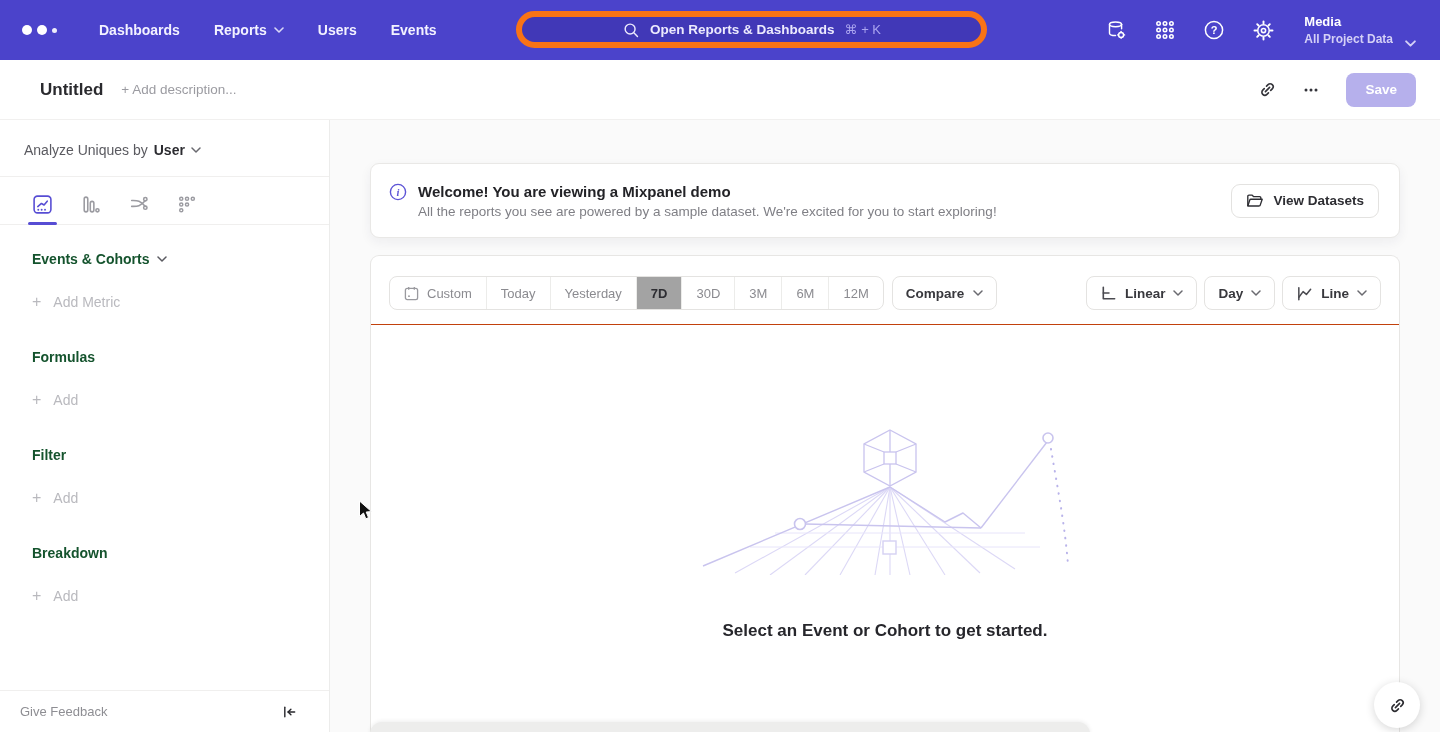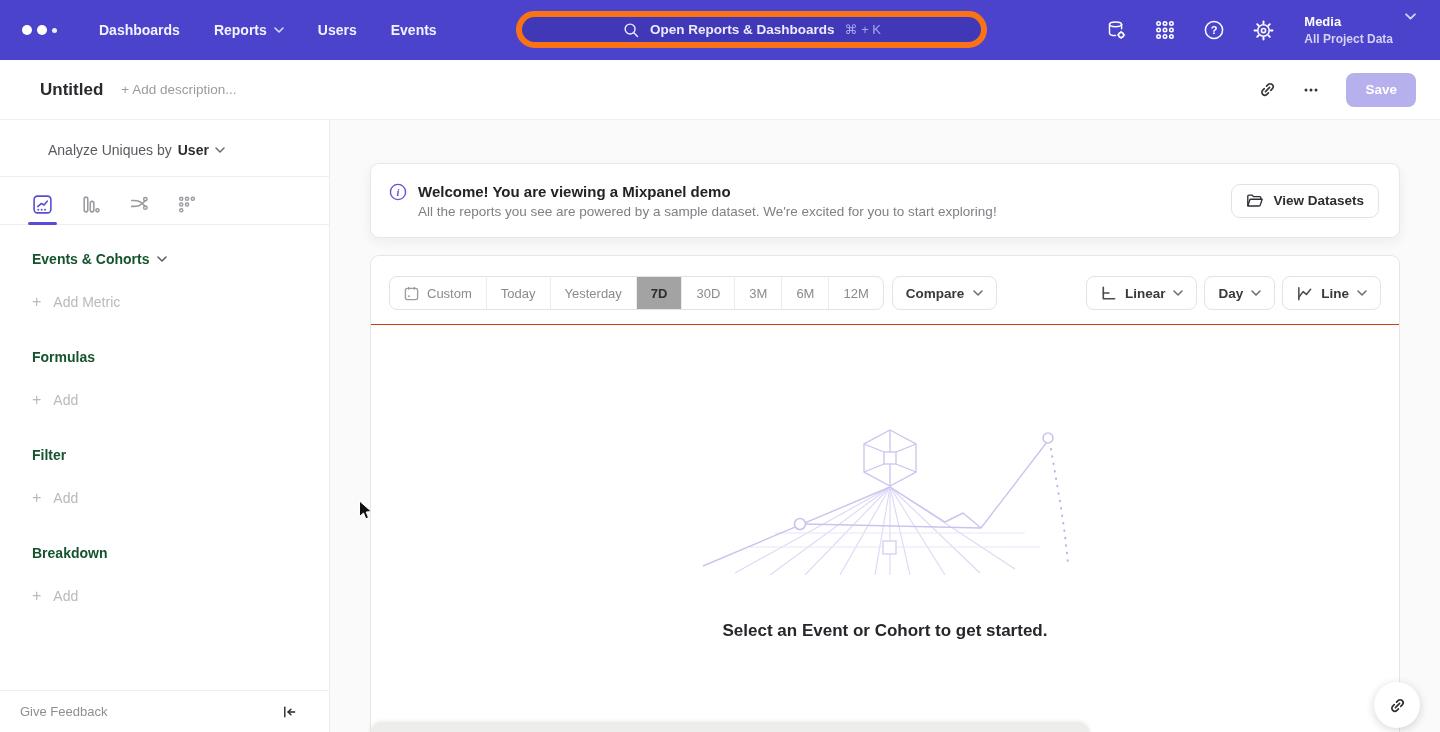--- a/index.html
+++ b/index.html
@@ -15,41 +15,41 @@
   .nav-items { display:flex; align-items:center; gap:34px; margin-left:42px; }
   .nav-item { color:#f3f2ff; font-size:14px; font-weight:600; display:flex; align-items:center; gap:7px; cursor:pointer; }
   .nav-item svg { opacity:.85; }
   .searchbar { position:absolute; left:516px; top:11px; width:471px; height:37px; border-radius:19px;
                background:rgba(22,12,92,.18); border:6px solid #f97316; display:flex; align-items:center;
                justify-content:center; gap:10px; color:#eceafd; cursor:pointer;text-align:center; }
   .searchbar .s-label { font-size:13.5px; font-weight:600; }
   .searchbar .s-short { font-size:13px; color:#aaa4ef; font-weight:400; }
   .nav-right { position:absolute; right:24px; top:0; height:60px; display:flex; align-items:center; gap:25px; }
   .nav-icon { color:#fff; display:flex; align-items:center; justify-content:center; width:24px; height:24px; cursor:pointer; }
-  .project { display:flex; align-items:flex-start; gap:12px; cursor:pointer; margin-left:4px; }
+  .project { display:flex; align-items:flex-end; gap:12px; cursor:pointer; margin-left:4px; }
   .project-text { display:flex; flex-direction:column; line-height:1.35; }
   .project-name { color:#fff; font-size:13px; font-weight:700; }
   .project-scope { color:#d4d0f6; font-size:12px; font-weight:600; }
   .project svg { color:#d4d0f6; }
 
   
   .report-header { height:60px; background:#fff; display:flex; align-items:center;
                    padding:0 24px 0 40px; border-bottom:1px solid #f1f0ef; flex:0 0 60px; }
   .rh-title { font-size:17px; font-weight:700; color:#2a2a2e; cursor:text; }
   .rh-desc { margin-left:18px; font-size:13.5px; color:#9b9ba1; cursor:text; }
   .rh-right { margin-left:auto; display:flex; gap:10px; }
   .icon-btn { width:34px; height:34px; border-radius:8px; display:flex; align-items:center; justify-content:center;
               color:#34343a; cursor:pointer; }
   .save-btn { margin-left:8px; background:#b6b0ec; color:#fff; font-size:13.5px; font-weight:700;
               border:none; border-radius:8px; padding:9px 19px; cursor:default; font-family:inherit; }
 
   
   .content { flex:1; display:flex; min-height:0; }
   .sidebar { width:330px; background:#fff; border-right:1px solid #ececeb; display:flex; flex-direction:column; position:relative; }
-  .analyze-row { padding:22px 32px 18px 48px; border-bottom:1px solid #f0efee; display:flex; align-items:flex-end; gap:6px; }
+  .analyze-row { padding:22px 32px 18px 24px; border-bottom:1px solid #f0efee; display:flex; align-items:flex-end; gap:6px; }
   .analyze-label { font-size:14px; color:#5a5a60; }
   .analyze-value { font-size:14px; color:#2c2c31; font-weight:600; display:flex; align-items:center; gap:6px; cursor:pointer; }
   .analyze-value svg { color:#6a6a70; }
   .tabs-row { display:flex; align-items:center; gap:23px; padding:13px 30px 0 30px; border-bottom:1px solid #f0efee; }
   .tab { padding:4px 2px 9px 2px; color:#9b9ba1; position:relative; cursor:pointer; display:flex; }
   .tab.active { color:#574dd4; }
   .tab.active::after { content:""; position:absolute; left:-2px; right:-2px; bottom:-1px; height:3px;
                        background:#574dd4; border-radius:3px; }
   .sb-sections { padding:26px 32px 0 32px; }
   .sb-section { margin-bottom:38px; }

